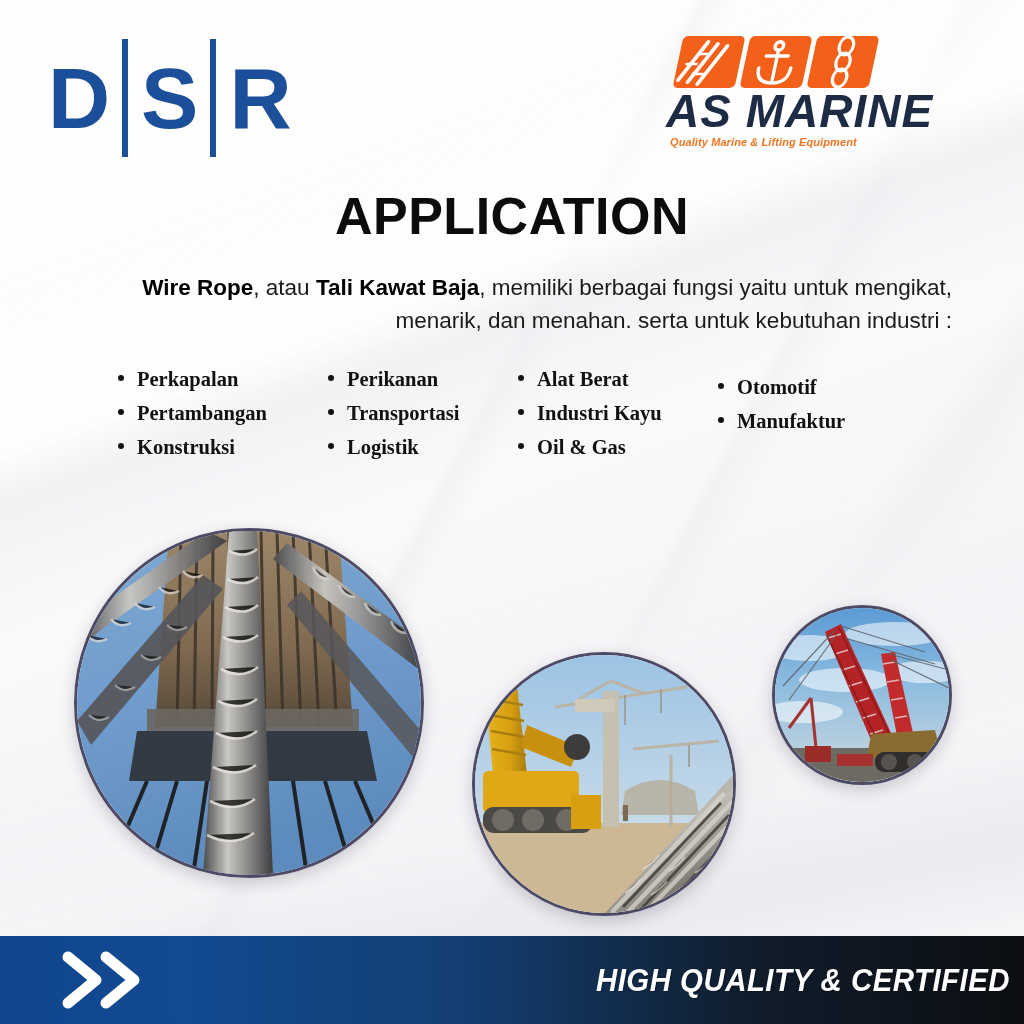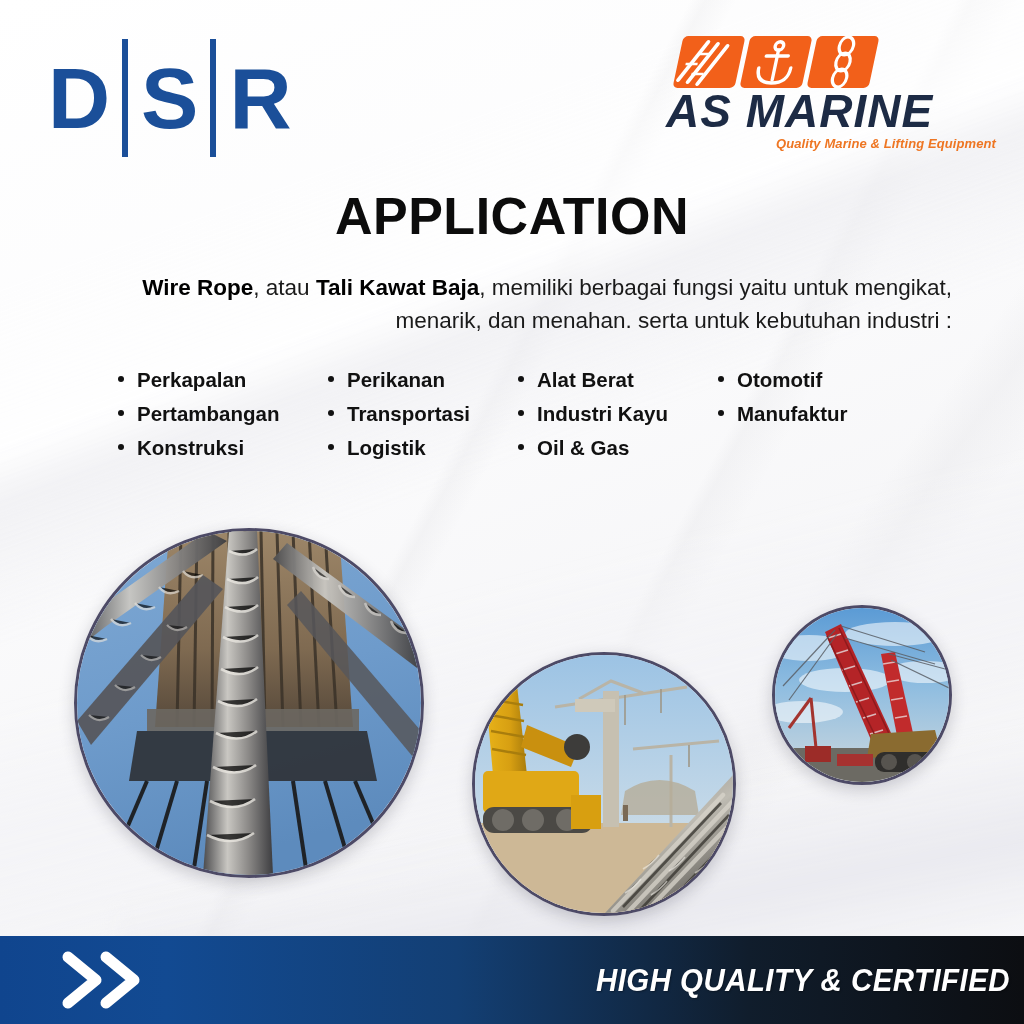--- a/index.html
+++ b/index.html
@@ -107,26 +107,25 @@
     font-size: 46px;
     color: #1d2b45;
     letter-spacing: 1px;
     line-height: 1;
     margin-top: 0;
   }
   .asm-tag {
     font-family: "Liberation Sans", sans-serif;
     font-weight: bold;
     font-style: italic;
-    font-size: 13px;
+    font-size: 11px;
     color: #ee7623;
     letter-spacing: .1px;
     margin-top: 2px;
     margin-left: 4px;
-    text-align: right;
   }
 
   
   .title {
     position: absolute;
     top: 186px;
     left: 0;
     width: 1024px;
     text-align: center;
     font-size: 52px;
@@ -152,28 +151,29 @@
     position: absolute;
     top: 368px;
     left: 118px;
     width: 830px;
     display: flex;
   }
   .bul-col { }
   .bul-col.c1 { width: 210px; }
   .bul-col.c2 { width: 190px; }
   .bul-col.c3 { width: 200px; }
-  .bul-col.c4 { width: 200px; }
+  .bul-col.c4 { width: 200px; margin-top: 8px; }
   .bul-item {
     display: flex;
     align-items: baseline;
     font-size: 20.5px;
     font-weight: bold;
     color: #111;
     height: 34px;
+    font-family: Liberation Serif, serif;
   }
   .bul-dot {
     width: 6px; height: 6px;
     border-radius: 50%;
     background: #111;
     margin-right: 13px;
     flex: 0 0 auto;
     position: relative;
     top: -5px;
   }

